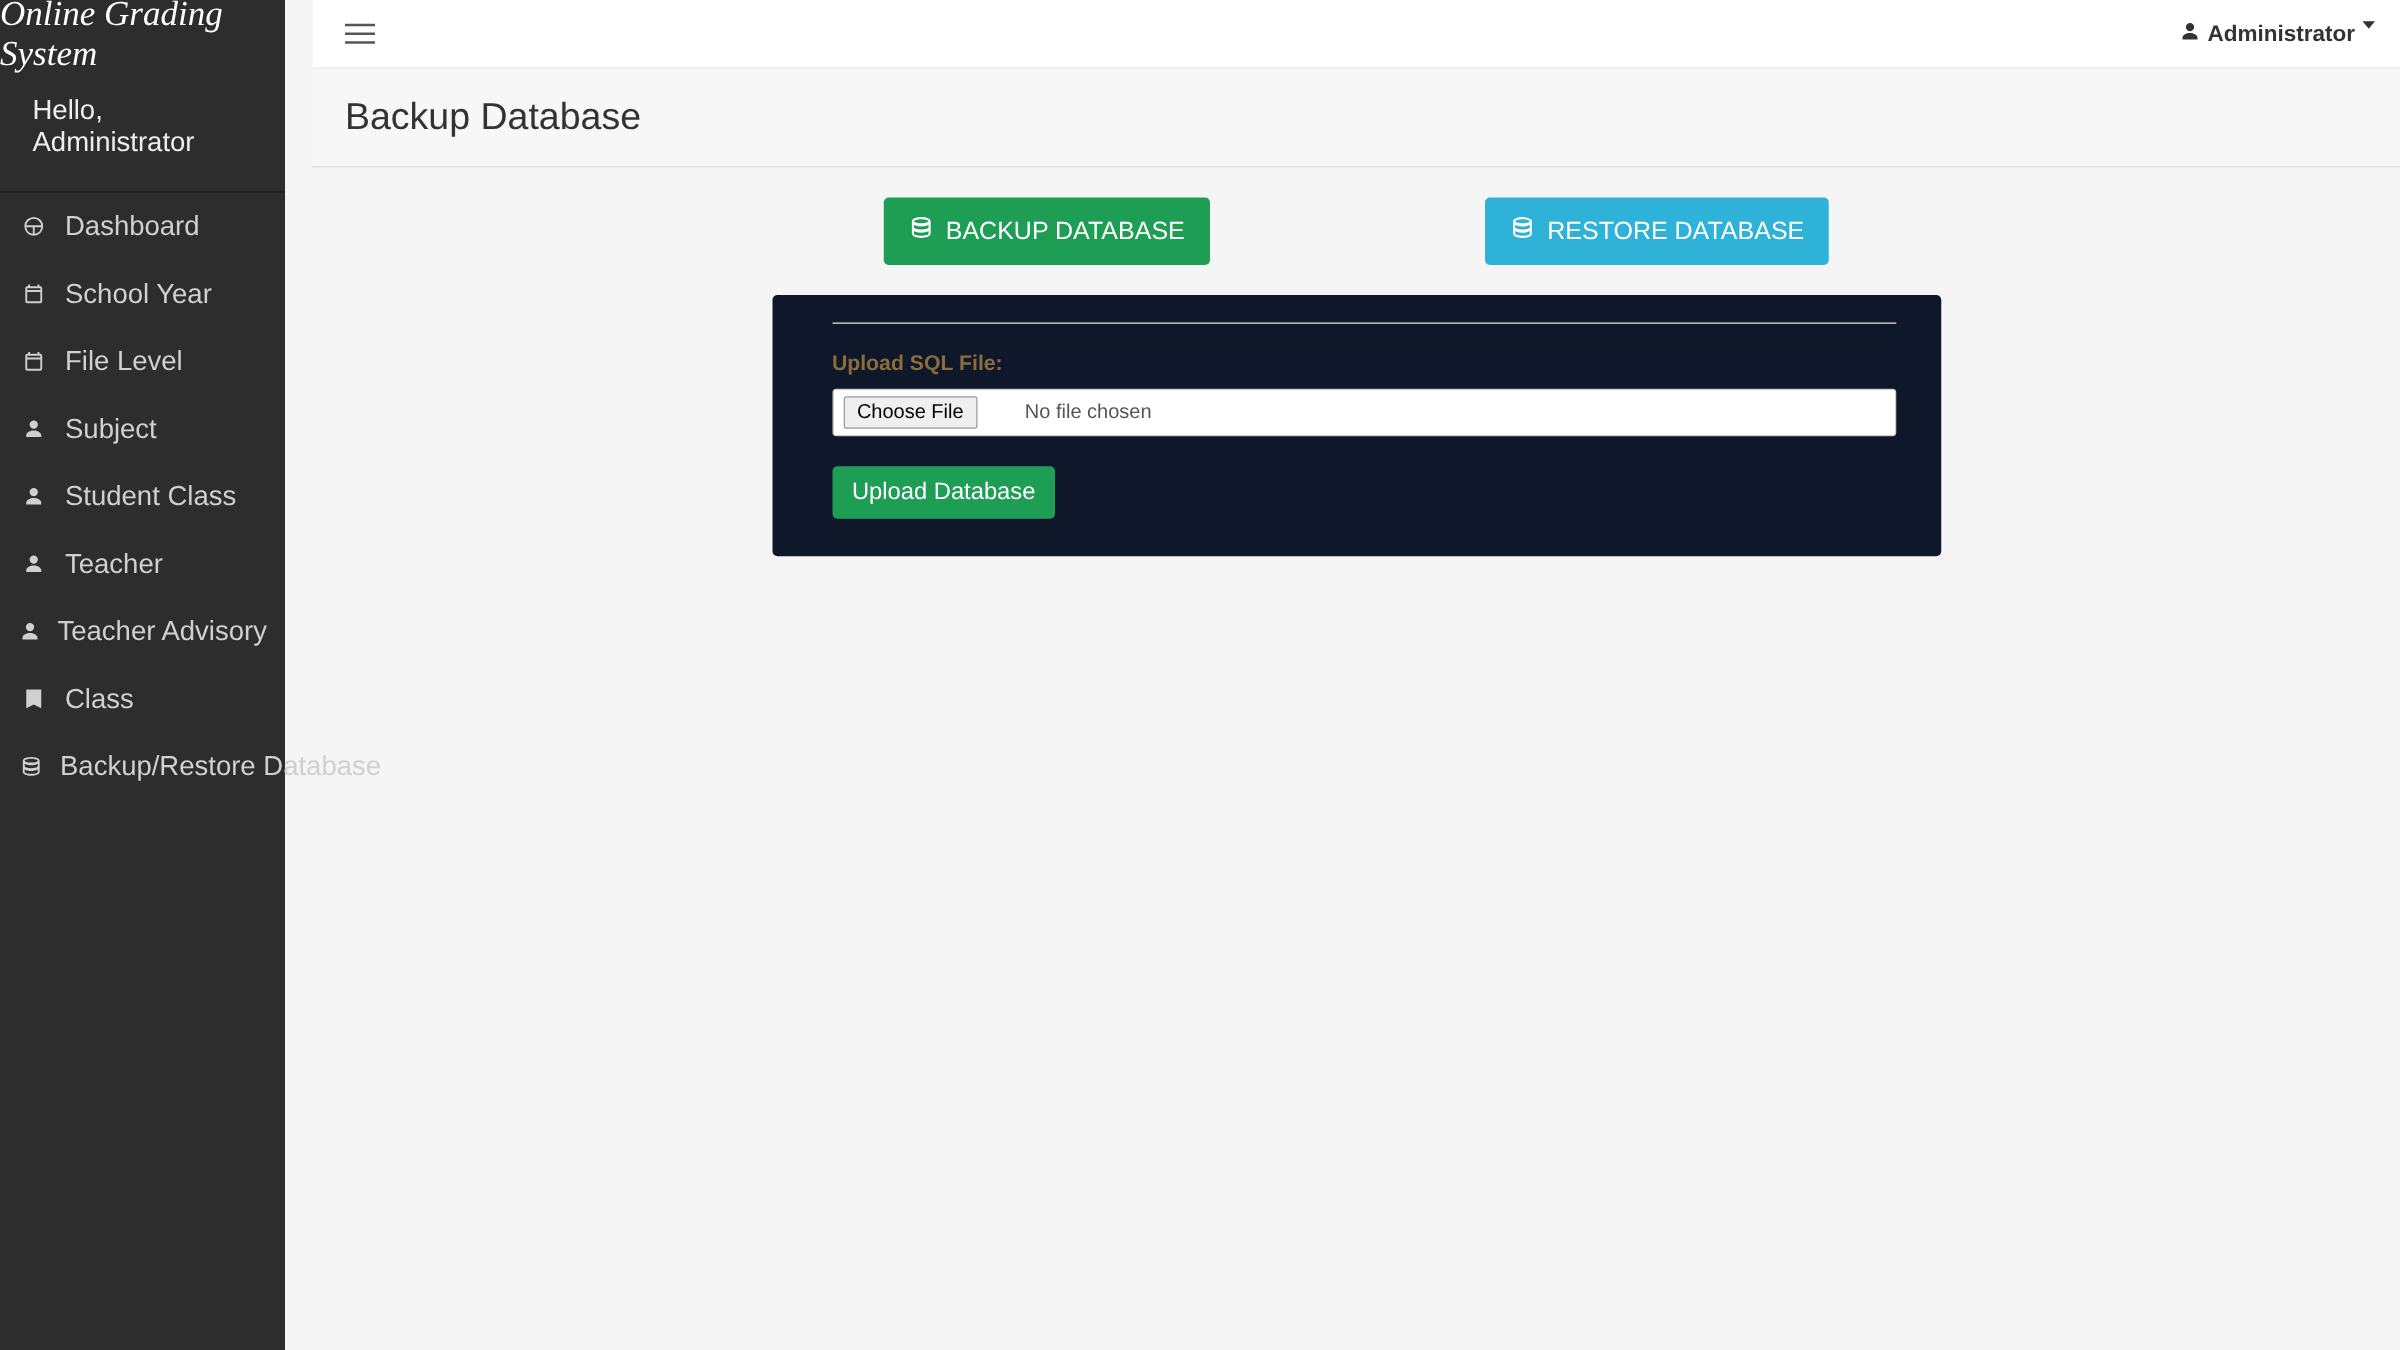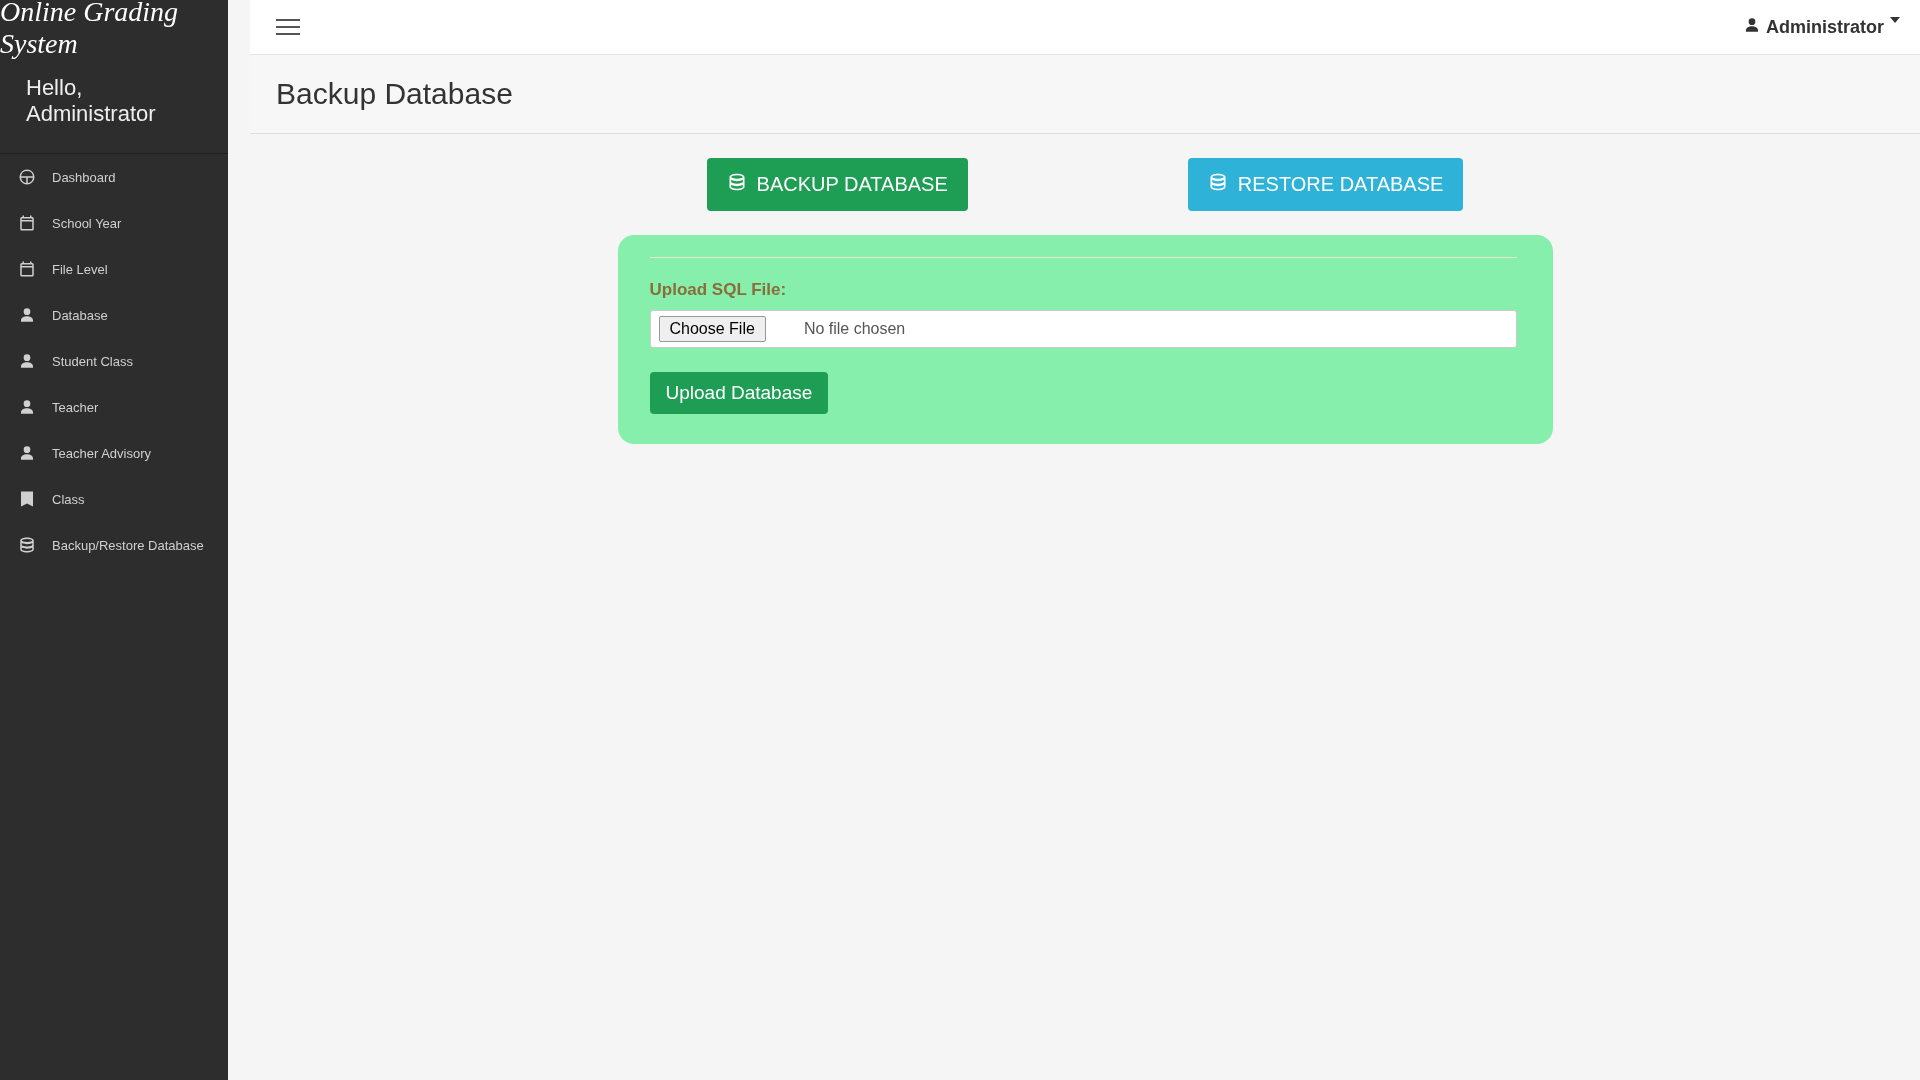--- a/index.html
+++ b/index.html
@@ -38,21 +38,21 @@
   font-weight: 400;
   color: #eee;
   border-bottom: 1px solid #1f1f1f;
 }
 .nav-list { list-style: none; }
 .nav-item {
   display: flex;
   align-items: center;
   gap: 14px;
   padding: 14px 16px;
-  font-size: 13px;
+  font-size: 22px;
   color: #d0d0d0;
   cursor: pointer;
   white-space: nowrap;
 }
 .nav-icon {
   width: 22px;
   display: inline-flex;
   justify-content: center;
   align-items: center;
 }
@@ -132,25 +132,25 @@
   font-weight: 500;
 }
 .btn-green   { background: #1e9e54; }
 .btn-cyan    { background: #2fb2d8; }
 .btn-green-sm {
   background: #1e9e54; color: #fff; border: none;
   border-radius: 4px; padding: 10px 16px; font-size: 19px; cursor: pointer;
 }
 
 .panel {
-  background: #86efac;
-  border-radius: 16px;
+  background: #0f172a;
+  border-radius: 4px;
   max-width: 935px;
   margin: 0 auto;
-  padding: 22px 36px 30px 32px;
+  padding: 22px 36px 30px 48px;
 }
 .panel hr {
   border: none;
   border-top: 1px solid #eee7c7;
   margin-bottom: 22px;
 }
 .form-label {
   color: #8a6d3b;
   font-weight: 600;
   font-size: 17px;
@@ -221,21 +221,21 @@
       </span>
       <span>File Level</span>
     </li>
 
     <li class="nav-item">
       <span class="nav-icon">
         <svg width="16" height="18" viewBox="0 0 24 24">
             <path d="M12 12a5 5 0 1 0-5-5 5 5 0 0 0 5 5zm0 2c-4 0-9 2-9 6v2h18v-2c0-4-5-6-9-6z"></path>
           </svg>
       </span>
-      <span>Database</span>
+      <span>Subject</span>
     </li>
 
     <li class="nav-item">
       <span class="nav-icon">
         <svg width="16" height="18" viewBox="0 0 24 24">
             <path d="M12 12a5 5 0 1 0-5-5 5 5 0 0 0 5 5zm0 2c-4 0-9 2-9 6v2h18v-2c0-4-5-6-9-6z"></path>
           </svg>
       </span>
       <span>Student Class</span>
     </li>

